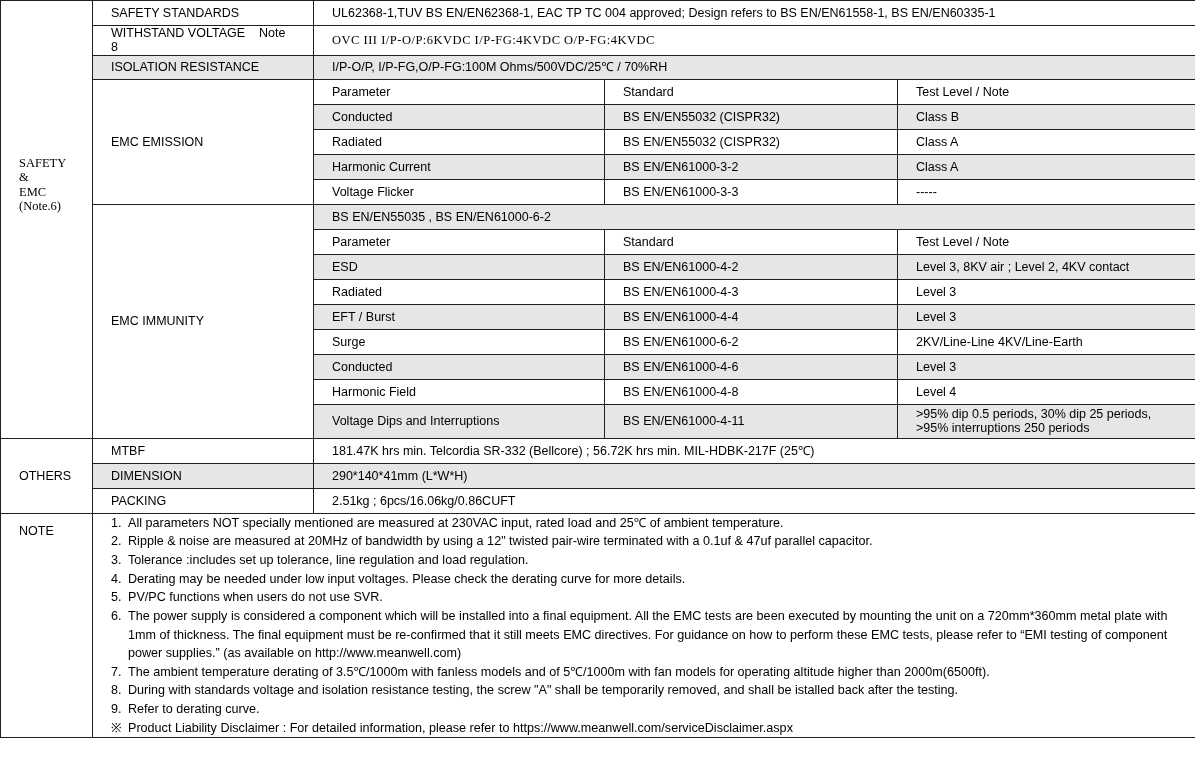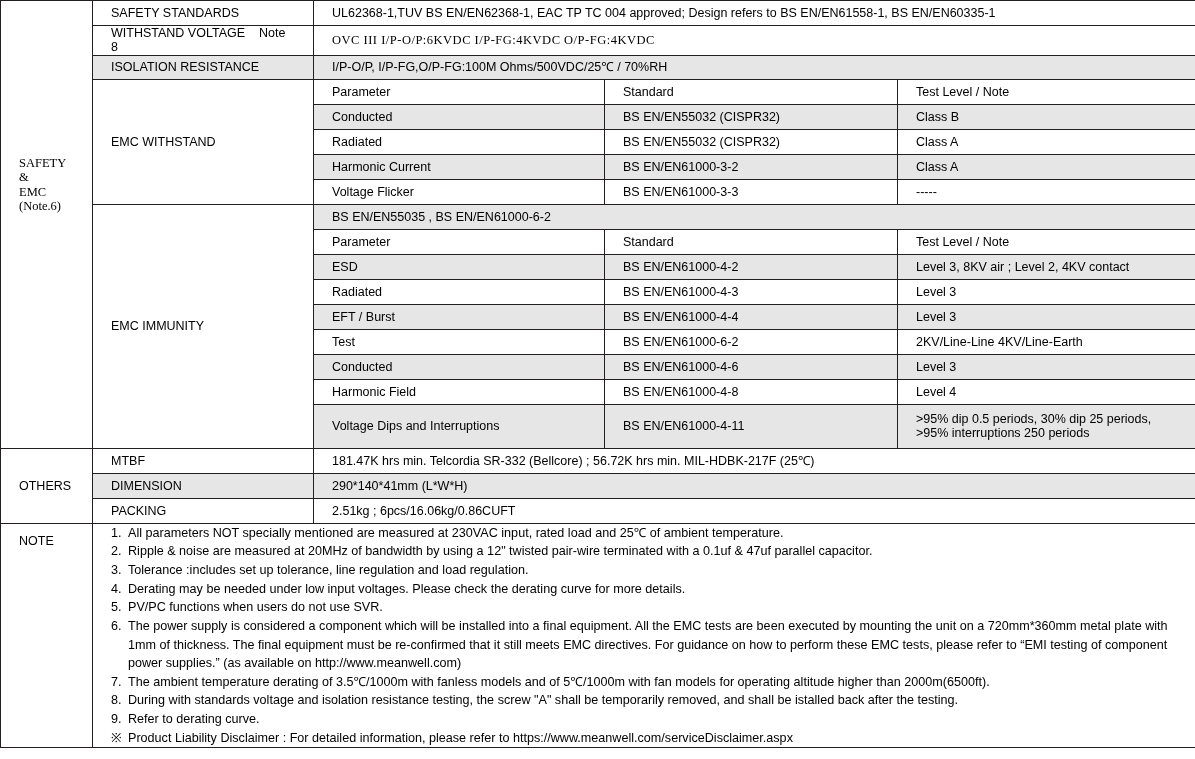--- a/index.html
+++ b/index.html
@@ -81,21 +81,21 @@
 
   
   col.c-sec   { width: 92px; }
   col.c-name  { width: 221px; }
   col.c-std   { width: 291px; }
   col.c-test  { width: 293px; }
   col.c-rest  { width: 298px; }
 
   .r25 { height: 25px; }
   .r24 { height: 24px; }
-  .r34 { height: 44px; }
+  .r34 { height: 34px; }
 
   td.noteCell {
     padding: 6px 8px 6px 10px;
     vertical-align: top;
   }
   ol.notes {
     margin: 0;
     padding: 0;
     list-style: none;
   }
@@ -145,21 +145,21 @@
       <td class="pname"><span>WITHSTAND VOLTAGE</span><span class="note8">Note 8</span></td>
       <td class="val ovc" colspan="3">OVC III    I/P-O/P:6KVDC     I/P-FG:4KVDC     O/P-FG:4KVDC</td>
     </tr>
 
     <tr class="r24">
       <td class="pname shade">ISOLATION RESISTANCE</td>
       <td class="val shade" colspan="3">I/P-O/P, I/P-FG,O/P-FG:100M Ohms/500VDC/25℃ / 70%RH</td>
     </tr>
 
     <tr class="r25">
-      <td class="grouplabel" rowspan="5">EMC WITHSTAND</td>
+      <td class="grouplabel" rowspan="5">EMC EMISSION</td>
       <td class="val hdr">Parameter</td>
       <td class="val hdr">Standard</td>
       <td class="val hdr" colspan="2">Test Level / Note</td>
     </tr>
 
     <tr class="r25">
       <td class="val shade">Conducted</td>
       <td class="val shade">BS EN/EN55032 (CISPR32)</td>
       <td class="val shade" colspan="2">Class B</td>
     </tr>
@@ -199,21 +199,21 @@
       <td class="val">Radiated</td>
       <td class="val">BS EN/EN61000-4-3</td>
       <td class="val" colspan="2">Level 3</td>
     </tr>
     <tr class="r25">
       <td class="val shade">EFT / Burst</td>
       <td class="val shade">BS EN/EN61000-4-4</td>
       <td class="val shade" colspan="2">Level 3</td>
     </tr>
     <tr class="r25">
-      <td class="val">Test</td>
+      <td class="val">Surge</td>
       <td class="val">BS EN/EN61000-6-2</td>
       <td class="val" colspan="2">2KV/Line-Line 4KV/Line-Earth</td>
     </tr>
     <tr class="r25">
       <td class="val shade">Conducted</td>
       <td class="val shade">BS EN/EN61000-4-6</td>
       <td class="val shade" colspan="2">Level 3</td>
     </tr>
     <tr class="r25">
       <td class="val">Harmonic Field</td>

